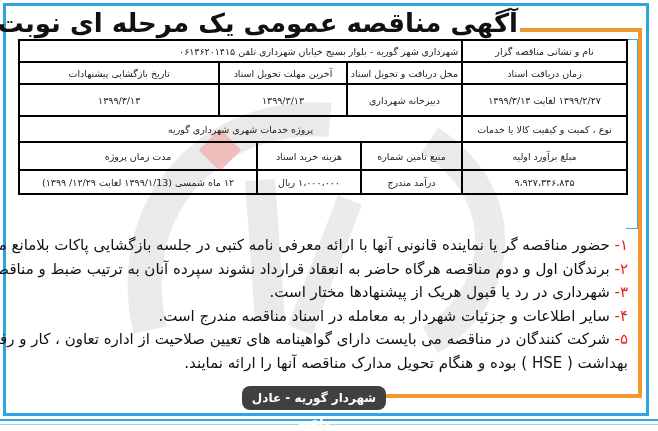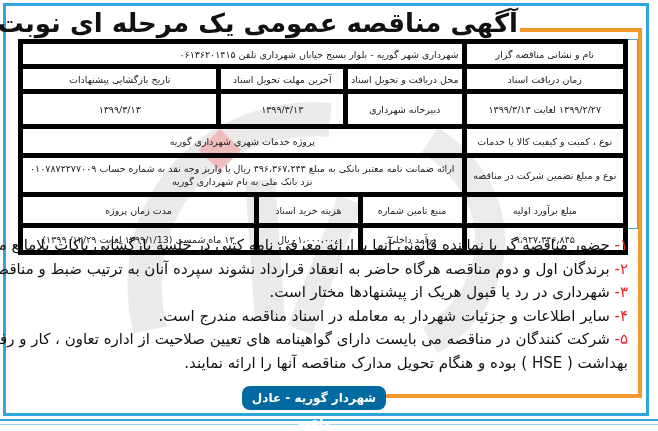--- a/index.html
+++ b/index.html
@@ -6,26 +6,26 @@
   body{width:658px;height:431px;position:relative;overflow:hidden;font-family:"DejaVu Sans",sans-serif;color:#222;}
   .outer{position:absolute;left:3px;top:3px;width:646px;height:413px;border:3px solid #2ea6dd;box-sizing:border-box;}
   .outer2{position:absolute;left:0;top:419px;width:658px;height:2px;background:#2ea6dd;}
   .outer3{position:absolute;left:0;top:424px;width:658px;height:1px;background:#9ad6f0;}
   .orange-top{position:absolute;left:520px;top:28px;width:121px;height:4px;background:#f2992e;}
   .orange-right{position:absolute;left:638px;top:28px;width:4px;height:370px;background:#f2992e;}
   .orange-bottom{position:absolute;left:330px;top:394px;width:312px;height:4px;background:#f2992e;}
   .title{position:absolute;left:100px;top:6px;width:418px;height:34px;text-align:center;direction:rtl;font-size:26px;font-weight:bold;color:#111;line-height:34px;white-space:nowrap;}
   .watermark{position:absolute;pointer-events:none;}
   table.tbl{position:absolute;left:18px;top:39px;width:610px;border-collapse:collapse;direction:rtl;font-size:9.5px;}
-  table.tbl td{border:5px solid #000000;text-align:center;padding:0 3px;height:20px;white-space:nowrap;}
+  table.tbl td{border:2px solid #000000;text-align:center;padding:0 3px;height:20px;white-space:nowrap;}
   .narrow{position:absolute;left:626px;top:39px;width:12px;height:190px;border:1px solid #3fa9d8;border-left:none;box-sizing:border-box;}
   .notes{position:absolute;left:14px;top:234px;width:614px;direction:rtl;font-size:15px;font-weight:normal;color:#111;}
   .note{line-height:23.5px;white-space:nowrap;}
   .note .num{color:#e5232a;}
-  .signature{position:absolute;left:242px;top:386px;width:144px;height:24px;background:#0369a1;border-radius:8px;color:#fff;font-size:12px;font-weight:bold;text-align:center;line-height:24px;direction:rtl;}
+  .signature{position:absolute;left:242px;top:386px;width:144px;height:24px;background:#404040;border-radius:8px;color:#fff;font-size:12px;font-weight:bold;text-align:center;line-height:24px;direction:rtl;}
 </style>
 </head>
 <body>
 
 <div class="outer"></div>
 <div class="outer2"></div>
 <div class="outer3"></div>
 
 <svg class="watermark" width="658" height="431" style="left:0;top:0;">
   <path d="M150 330 C 120 200, 220 110, 330 120" stroke="#d8d8d8" stroke-width="34" fill="none" opacity="0.55"></path>
@@ -68,35 +68,28 @@
     <td style="height:30px;">۱۳۹۹/۲/۲۷ لغایت ۱۳۹۹/۳/۱۳</td>
     <td colspan="2">دبیرخانه شهرداری</td>
     <td colspan="2">۱۳۹۹/۳/۱۳</td>
     <td colspan="2">۱۳۹۹/۳/۱۳</td>
   </tr>
   <tr>
     <td style="height:24px;">نوع ، کمیت و کیفیت کالا یا خدمات</td>
     <td colspan="6">پروژه خدمات شهری شهرداری گوریه</td>
   </tr>
   <tr>
-    <td style="height:34px;">نوع و مبلغ تضمین شرکت در مناقصه</td>
-    <td colspan="6" style="line-height:13px;">
-      <div>ارائه ضمانت نامه معتبر بانکی به مبلغ ۴۹۶،۳۶۷،۲۴۳ ریال یا واریز وجه نقد به شماره حساب ۰۱۰۷۸۷۲۲۷۷۰۰۹</div>
-      <div>نزد بانک ملی به نام شهرداری گوریه</div>
-    </td>
-  </tr>
-  <tr>
     <td style="height:26px;margin-top:8px;">مبلغ برآورد اولیه</td>
     <td>منبع تامین شماره</td>
     <td colspan="2">هزینه خرید اسناد</td>
     <td colspan="3">مدت زمان پروژه</td>
   </tr>
   <tr>
     <td style="height:22px;">۹،۹۲۷،۳۴۶،۸۴۵</td>
-    <td>درآمد داخلی</td>
+    <td>درآمد مندرج</td>
     <td colspan="2">۱،۰۰۰،۰۰۰ ریال</td>
     <td colspan="3">۱۲ ماه شمسی (۱۳۹۹/۱/13 لغایت ۱۲/۲۹/ ۱۳۹۹)</td>
   </tr>
 </tbody>
   </table>
 
 <div class="notes">
   <div class="note"><span class="num">۱-</span><span> حضور مناقصه گر یا نماینده قانونی آنها با ارائه معرفی نامه کتبی در جلسه بازگشایی پاکات بلامانع می باشد.</span></div>
   <div class="note"><span class="num">۲-</span><span> برندگان اول و دوم مناقصه هرگاه حاضر به انعقاد قرارداد نشوند سپرده آنان به ترتیب ضبط و مناقصه تجدید خواهد شد.</span></div>
   <div class="note"><span class="num">۳-</span><span> شهرداری در رد یا قبول هریک از پیشنهادها مختار است.</span></div>

